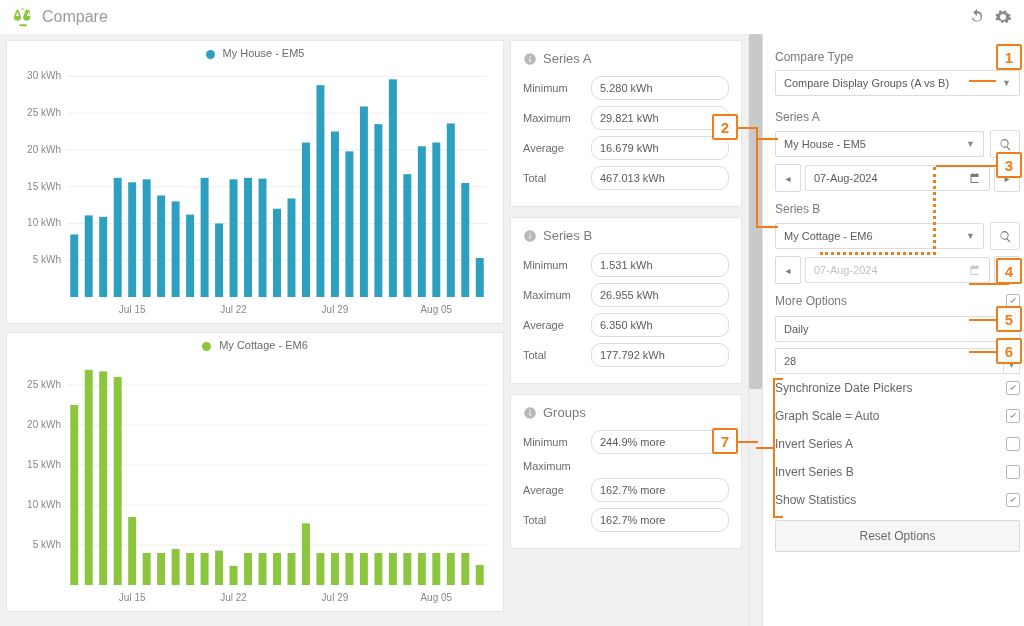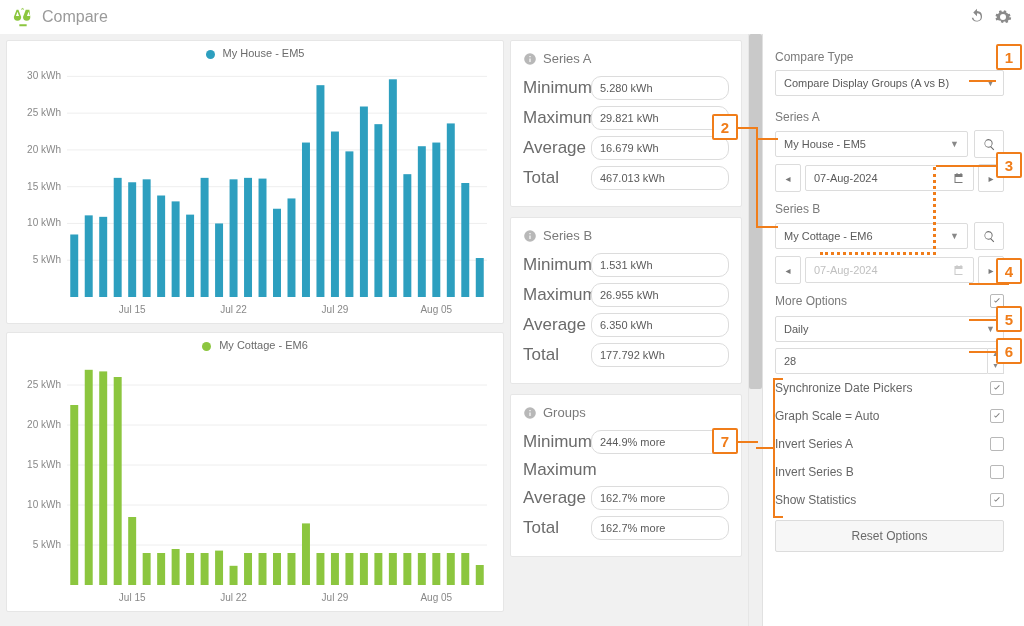--- a/index.html
+++ b/index.html
@@ -40,21 +40,21 @@
     .mid-col {
       width: 238px;
       background: #f1f1f1;
       padding: 6px 6px 6px 0;
       overflow: hidden;
     }
     .right-col {
       flex: 1;
       background: #fff;
       border-left: 1px solid #e1e1e1;
-      padding: 10px 20px 6px 12px;
+      padding: 10px 4px 6px 12px;
       position: relative;
       overflow: hidden;
     }
     .scrollbar-gutter {
       width: 14px;
       background: #f0f0f0;
       border-left: 1px solid #e6e6e6;
     }
     .scrollbar-thumb {
       width: 100%;
@@ -90,21 +90,21 @@
       color: #7a7a7a;
       margin-bottom: 10px;
       display: flex;
       align-items: center;
       gap: 6px;
     }
     .stat-panel .info-icon {
       display:inline-block; width:14px;height:14px; fill:#b8b8b8;
     }
     .stat-row { display: flex; align-items: center; margin-bottom: 6px; }
-    .stat-row .lbl { width: 68px; font-size: 17px; color: #6b6b6b; }
+    .stat-row .lbl { width: 68px; font-size: 11px; color: #6b6b6b; }
     .stat-row .val {
       flex: 1;
       border: 1px solid #dcdcdc;
       border-radius: 10px;
       padding: 5px 8px;
       font-size: 11px;
       color: #5a5a5a;
       background: #fff;
     }
 

